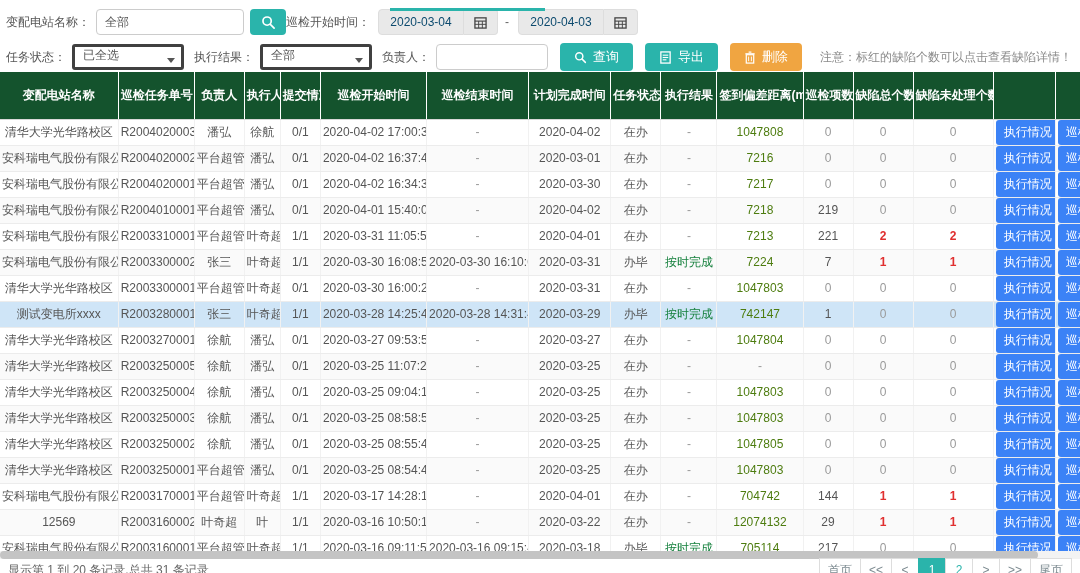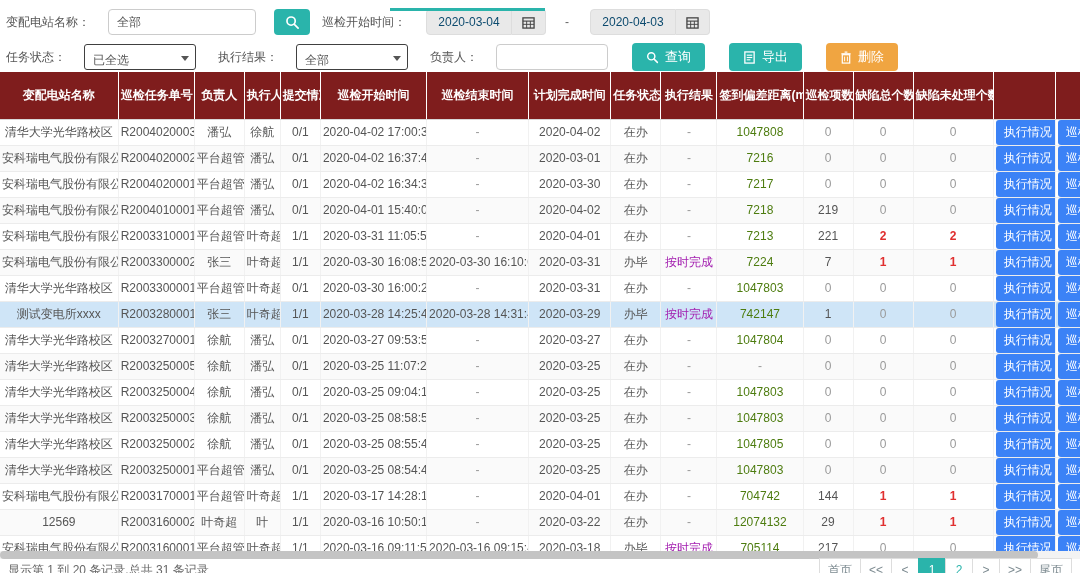--- a/index.html
+++ b/index.html
@@ -4,61 +4,61 @@
 <style>
   * { box-sizing: border-box; margin: 0; padding: 0; }
   html,body { width:1080px; height:573px; overflow:hidden; background:#fff;
     font-family:"Liberation Sans","DejaVu Sans",sans-serif; font-size:12px; color:#555; }
   .page { position:relative; width:1080px; height:573px; }
 
   
   .tab-strip { position:absolute; left:390px; top:0; width:155px; height:3px; background:#2ab4ab; }
 
   
-  .filter-row { display:flex; align-items:center; padding-left:6px;gap:12px; }
+  .filter-row { display:flex; align-items:center; padding-left:6px; }
   .row1 { margin-top:8px; height:28px; }
   .row2 { margin-top:7px; height:28px; }
   .flabel { color:#555; font-size:12px; margin-right:6px; white-space:nowrap; }
   .txt-input { height:26px; border:1px solid #ccc; border-radius:4px; background:#fff;
     padding:0 8px; font-size:12px; color:#555; outline:none; font-family:inherit; }
   .station-input { width:148px; }
   .owner-input { width:112px; }
   .icon-btn { width:36px; height:26px; background:#2ab4ab; border:none; border-radius:4px;
     margin-left:6px; display:flex; align-items:center; justify-content:center; cursor:pointer; }
   .date-box { display:flex; align-items:center; margin-left:2px; }
   .date-val { width:86px; height:26px; background:#e9e9e9; border:1px solid #ddd; border-radius:4px 0 0 4px;
     display:flex; align-items:center; justify-content:center; color:#0c4a6e; }
   .date-icon-btn { width:34px; height:26px; background:#e9e9e9; border:1px solid #ddd; border-left:none;
     border-radius:0 4px 4px 0; display:flex; align-items:center; justify-content:center; cursor:pointer; }
   .range-sep { margin:0 7px; color:#666; }
-  .fake-select { position:relative; width:112px; height:26px; border:1px solid #404040; border-radius:3px;
-    background:#fff; display:flex; align-items:flex-end; padding:0 18px 0 8px; cursor:pointer; margin-right:10px; }
+  .fake-select { position:relative; width:112px; height:26px; border:3px solid #404040; border-radius:3px;
+    background:#fff; display:flex; align-items:flex-start; padding:0 18px 0 8px; cursor:pointer; margin-right:10px; }
   .fake-select .caret { position:absolute; right:6px; top:11px; width:0; height:0;
     border-left:4px solid transparent; border-right:4px solid transparent; border-top:5px solid #555; }
   .btn { height:28px; border:none; border-radius:4px; color:#fff; font-size:13px; cursor:pointer;
     display:flex; align-items:center; gap:6px; padding:0 14px; margin-left:12px; font-family:inherit; }
   .btn-teal { background:#2ab4ab; }
   .btn-orange { background:#f0a541; }
   .note { color:#8a8a8a; margin-left:18px; white-space:nowrap; }
 
   
   .table-wrap { position:absolute; top:64px; left:0; width:1080px; height:479px; overflow:hidden; }
   table { border-collapse:collapse; table-layout:fixed; width:1120px; }
-  thead th { background:#7f1d1d; color:#fff; font-weight:bold; font-size:12px; height:47px;
+  thead th { background:#14532d; color:#fff; font-weight:bold; font-size:12px; height:47px;
     border-right:1px solid rgba(255,255,255,.35); border-bottom:1px solid #d8d8d8; text-align:center;
     padding:13px 2px; overflow:hidden; white-space:nowrap; }
   thead th:last-child { border-right:none; }
   tbody td { height:25px; text-align:center; border-bottom:1px solid #ececec; border-right:1px solid #f1f1f1;
     font-size:12px; color:#555; white-space:nowrap; overflow:hidden; padding:0 2px; }
   tbody tr:nth-child(even) { background:#fafafa; }
   tbody tr.hl { background:#cfe5f7; }
   td.dim { color:#9a9a9a; }
   td.red-link { color:#4d7c0f; cursor:pointer;text-align:center; }
   td.red-bold { color:#e02f2f; font-weight:bold; cursor:pointer; }
-  td.green { color:#a21caf; }
+  td.green { color:#15803d; }
   .act-btn { background:#3b82f6; color:#fff; border:none; border-radius:3px; padding:4px 8px;
     font-size:12px; cursor:pointer; white-space:nowrap; font-family:inherit; }
 
   
   .h-scroll { position:absolute; top:543px; left:0; width:1080px; height:8px; background:#f3f3f3; }
   .h-thumb { width:1038px; height:8px; background:#c4c4c4; border-radius:4px; cursor:pointer; }
 
   
   .footer { position:absolute; top:551px; left:0; width:1080px; height:22px;
     display:flex; align-items:center; justify-content:space-between; padding:0 8px; }
@@ -158,20 +158,21 @@
         <svg width="12" height="13" viewBox="0 0 12 14">
             <rect x="2" y="4" width="8" height="9" fill="none" stroke="#fff" stroke-width="1.3"></rect>
             <line x1="1" y1="3" x2="11" y2="3" stroke="#fff" stroke-width="1.3"></line>
             <line x1="4.5" y1="1.2" x2="7.5" y2="1.2" stroke="#fff" stroke-width="1.3"></line>
             <line x1="4.5" y1="6" x2="4.5" y2="11" stroke="#fff" stroke-width="1"></line>
             <line x1="7.5" y1="6" x2="7.5" y2="11" stroke="#fff" stroke-width="1"></line>
           </svg>
       </span>
       <span>删除</span>
     </button>
+    <span class="note">注意：标红的缺陷个数可以点击查看缺陷详情！</span>
   </div>
 
   <div class="table-wrap">
     <table>
       <colgroup id="colgroup">
           <col style="width: 118px;">
           <col style="width: 76px;">
           <col style="width: 50px;">
           <col style="width: 36px;">
           <col style="width: 40px;">

